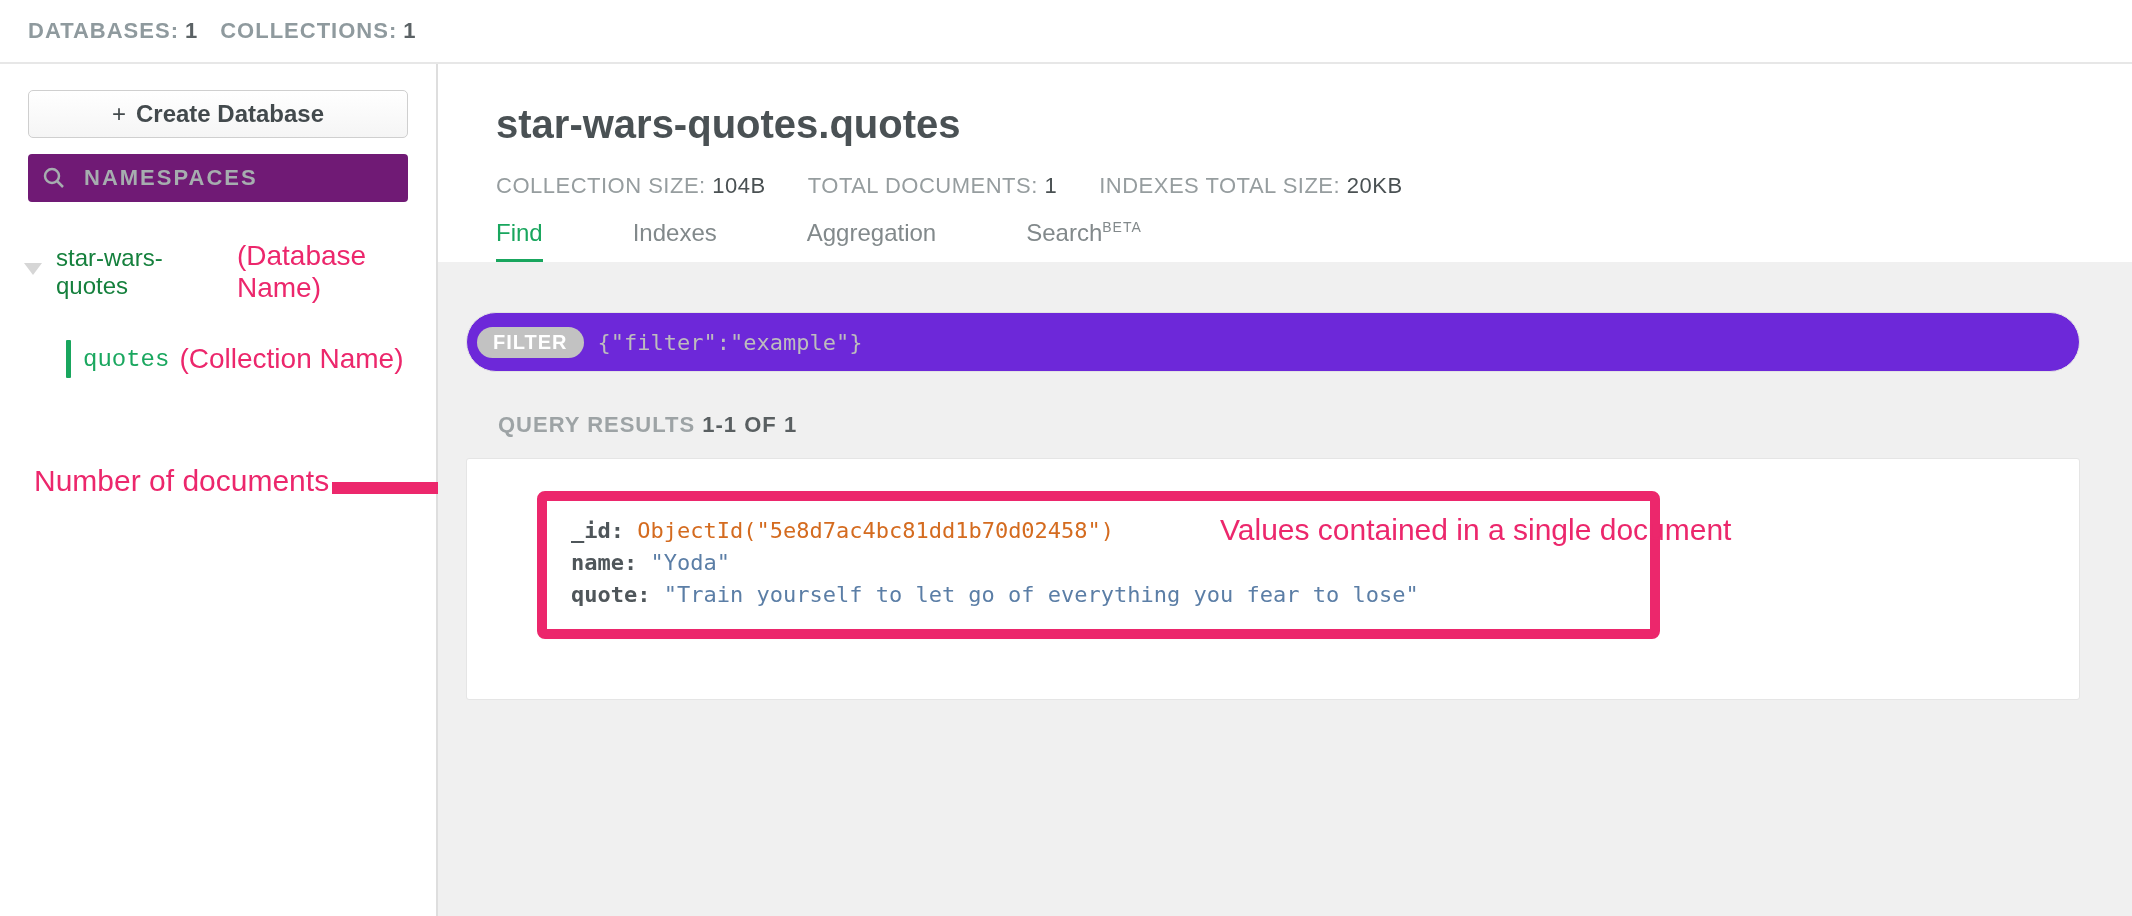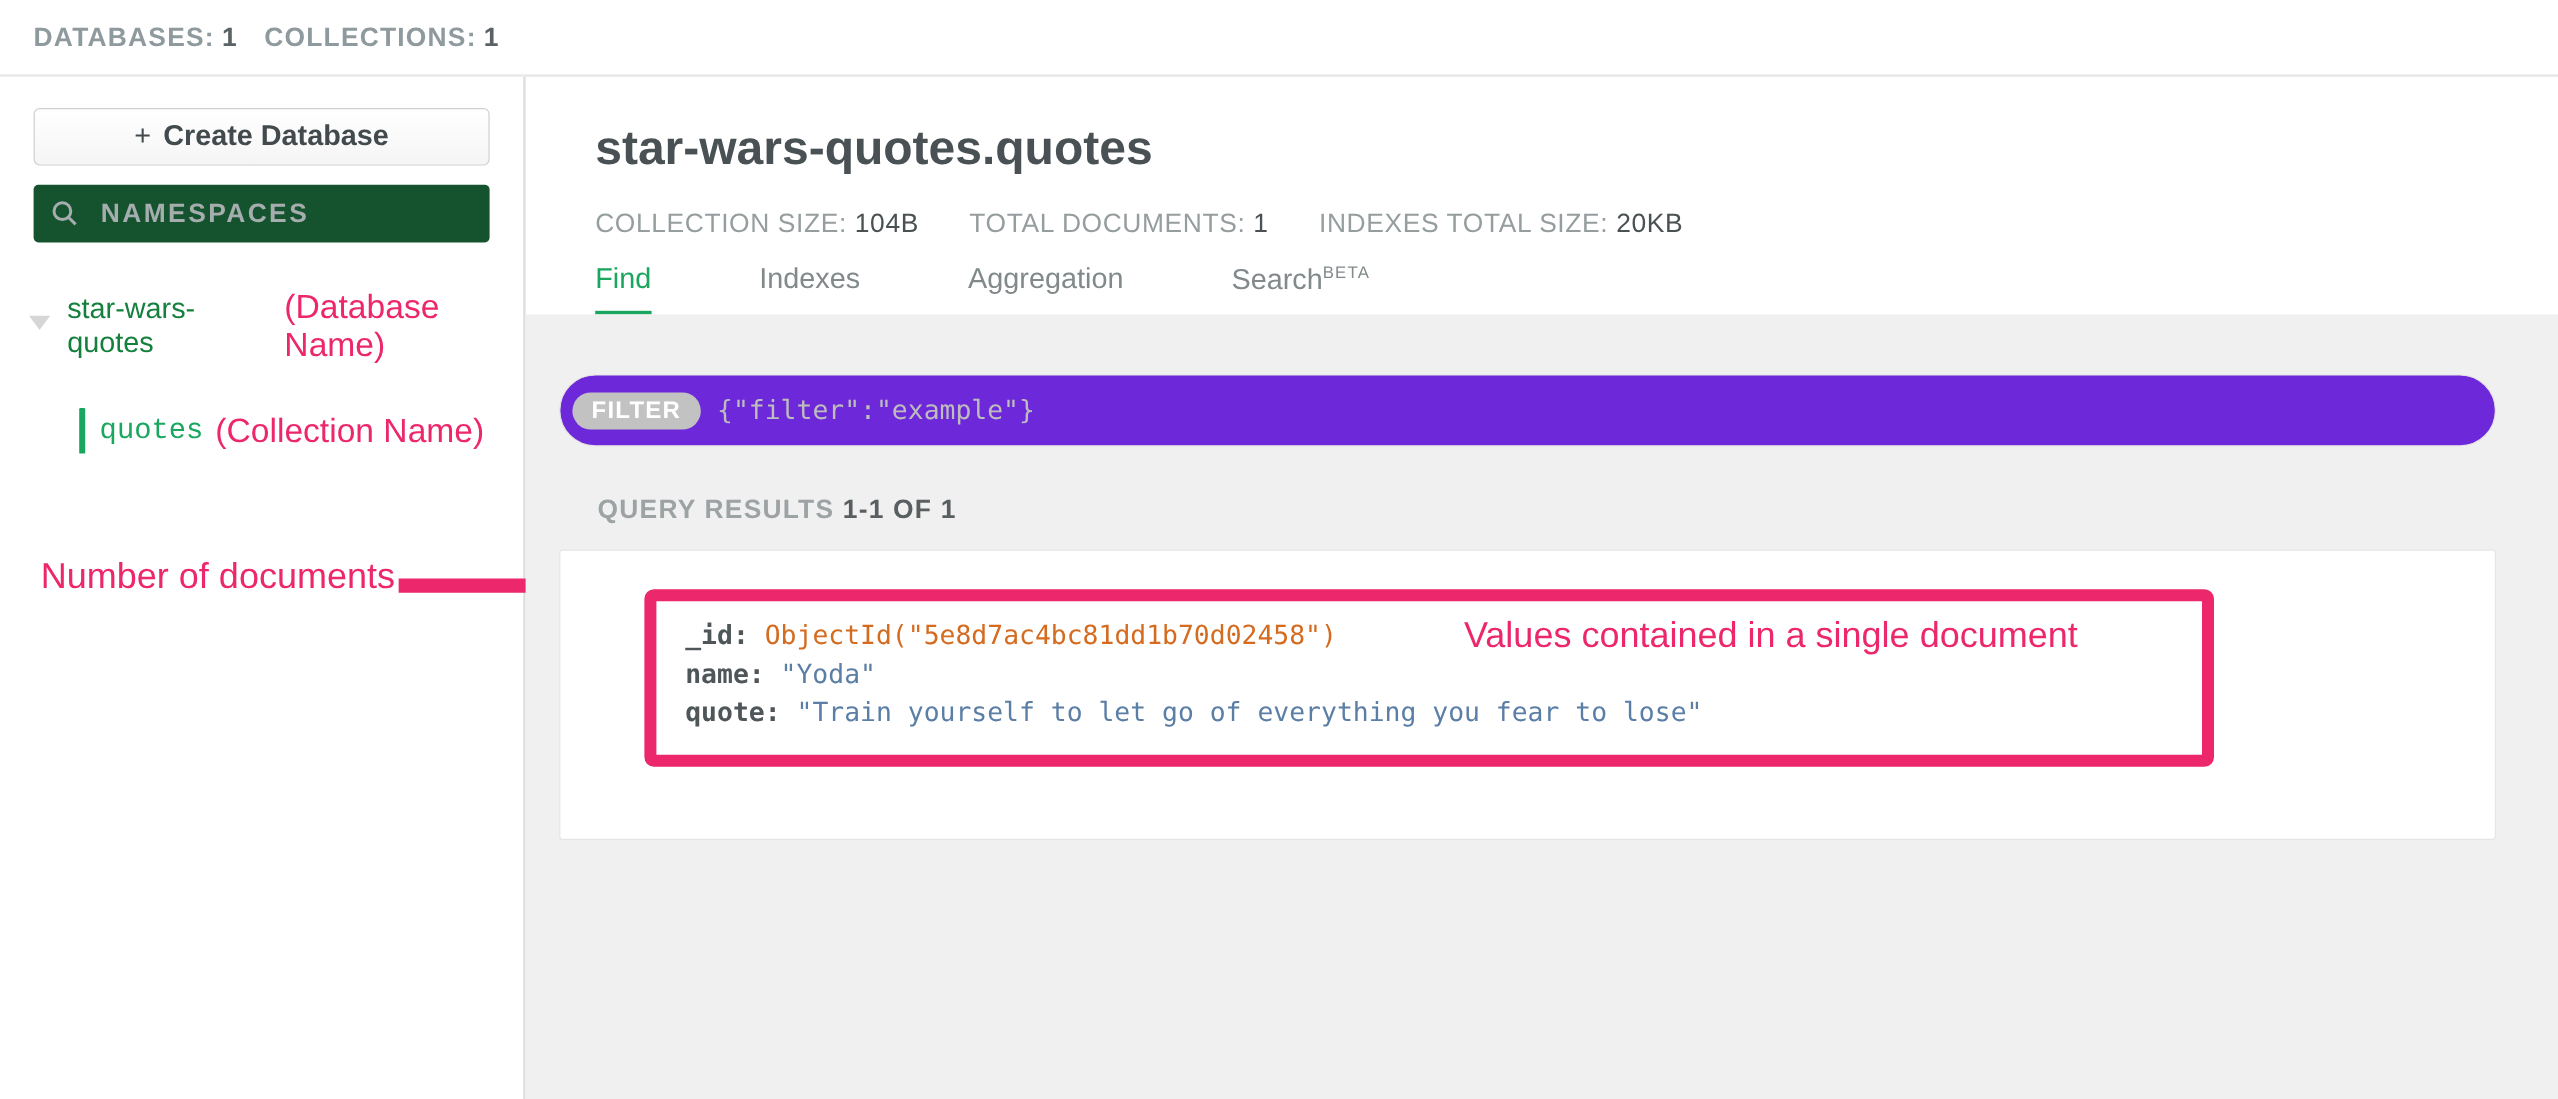--- a/index.html
+++ b/index.html
@@ -46,21 +46,21 @@
     justify-content: center;
     font-size: 24px;
     font-weight: 600;
     color: #434a4d;
     cursor: pointer;
   }
   .create-btn .plus { margin-right: 10px; font-weight: 400; }
   .ns-bar {
     margin: 0 28px;
     height: 48px;
-    background: #14532d;
+    background: #701a75;
     border-radius: 4px;
     display: flex;
     align-items: center;
     padding: 0 14px;
     color: #a6adaf;
   }
   .ns-bar svg { margin-right: 18px; flex: none; }
   .ns-bar span { font-size: 22px; font-weight: 700; letter-spacing: 2px; }
   .tree {
     margin-top: 38px;
@@ -180,21 +180,21 @@
     padding: 32px 0 60px 0;
   }
   .doc-content {
     margin: 0 70px;
     border: 10px solid #ec276c;
     border-radius: 8px;
     padding: 14px 24px 18px 24px;
     font-family: "Menlo", "Consolas", monospace;
     font-size: 22px;
     line-height: 1.45;
-    width: 1308px;
+    width: 1123px;
   }
   .doc-key { color: #4f565a; font-weight: 700; }
   .doc-idkey { color: #4f565a; font-weight: 700; }
   .doc-fn { color: #d46b1f; }
   .doc-str { color: #5b7ea6; }
 
   .values-ann {
     position: absolute;
     left: 782px;
     top: 449px;

